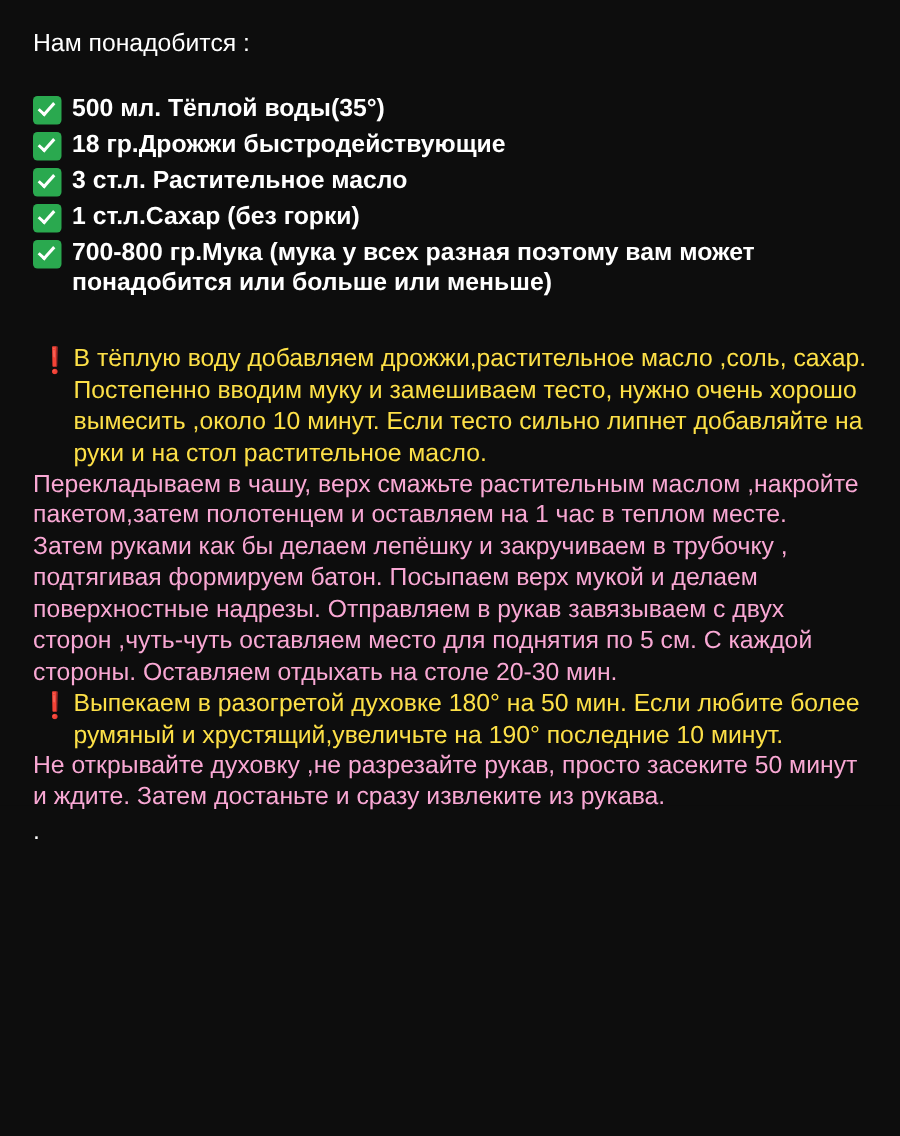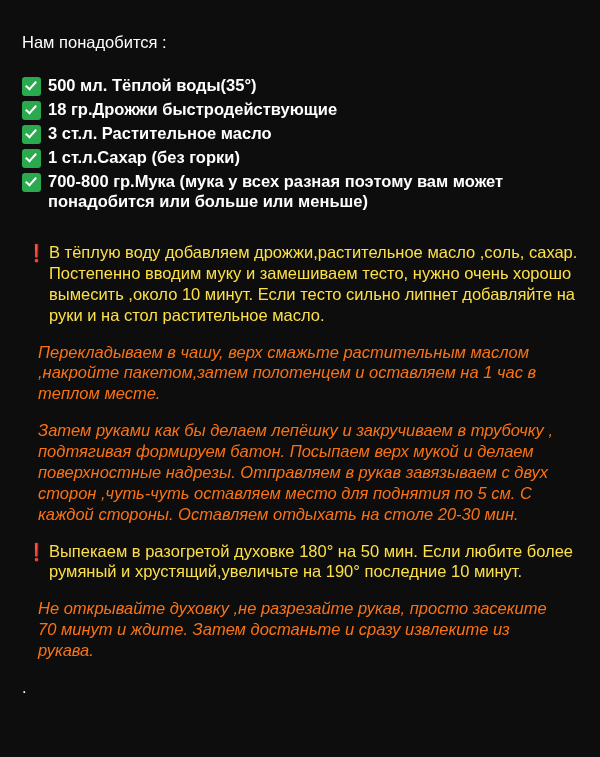--- a/index.html
+++ b/index.html
@@ -11,21 +11,21 @@
     width: 600px;
     height: 757px;
     overflow: hidden;
     font-family: "Liberation Sans", sans-serif;
     color: #ffffff;
   }
   .page {
     width: 600px;
     height: 537px;
     box-sizing: border-box;
-    padding: 32px 22px 0 22px;
+    padding: 19px 22px 0 22px;
     background: #0d0d0d;
   }
   .intro {
     font-size: 16.5px;
     line-height: 1.25;
     margin: 0 0 22px 0;
     color: #ffffff;
   }
   .ingredients {
     margin: 0 0 30px 0;
@@ -85,23 +85,22 @@
     line-height: 1.26;
   }
   .step-text {
     font-size: 16.5px;
     line-height: 1.265;
     color: #fde047;
   }
   .para {
     font-size: 16.5px;
     line-height: 1.265;
-    color: #f97316;
-    margin: 16px;
-    font-style: italic;
+    color: #f9a8d4;
+    margin: 0;
   }
   .dot {
     font-size: 16.5px;
     line-height: 1.265;
     color: #ffffff;
     margin-top: 2px;
   }
 </style>
 </head>
 <body>
@@ -147,19 +146,19 @@
     <div class="step plain">
       <p class="para">Затем руками как бы делаем лепёшку и закручиваем в трубочку , подтягивая формируем батон. Посыпаем верх мукой и делаем поверхностные надрезы. Отправляем в рукав завязываем с двух сторон ,чуть-чуть оставляем место для поднятия по 5 см. С каждой стороны. Оставляем отдыхать на столе 20-30 мин.</p>
     </div>
 
     <div class="step">
       <span class="bang">❗</span>
       <span class="step-text">Выпекаем в разогретой духовке 180° на 50 мин. Если любите более румяный и хрустящий,увеличьте на 190° последние 10 минут.</span>
     </div>
 
     <div class="step plain">
-      <p class="para">Не открывайте духовку ,не разрезайте рукав, просто засеките 70 минут и ждите. Затем достаньте и сразу извлеките из рукава.</p>
+      <p class="para">Не открывайте духовку ,не разрезайте рукав, просто засеките 50 минут и ждите. Затем достаньте и сразу извлеките из рукава.</p>
     </div>
 
     <div class="dot">.</div>
 
   </div>
 </div>
 
 </body></html>

